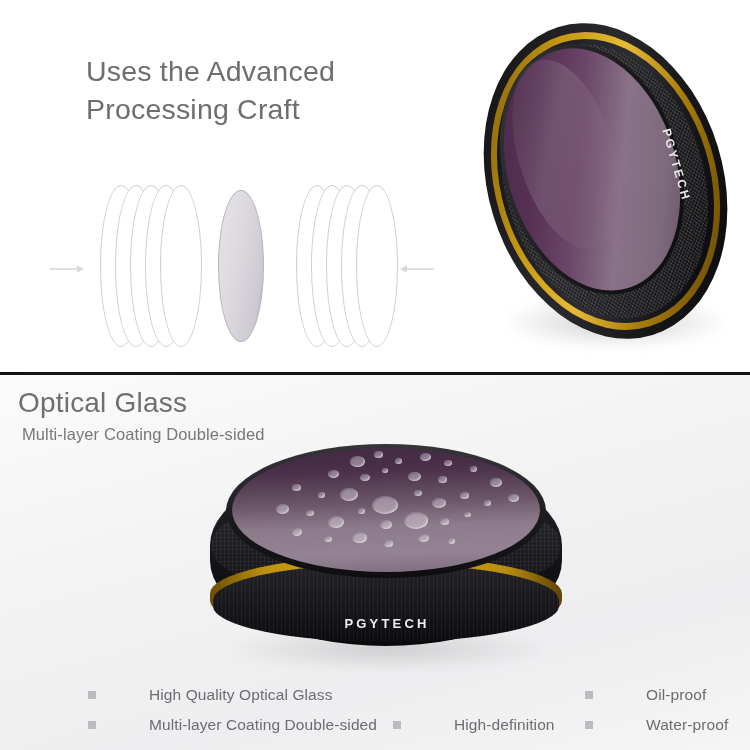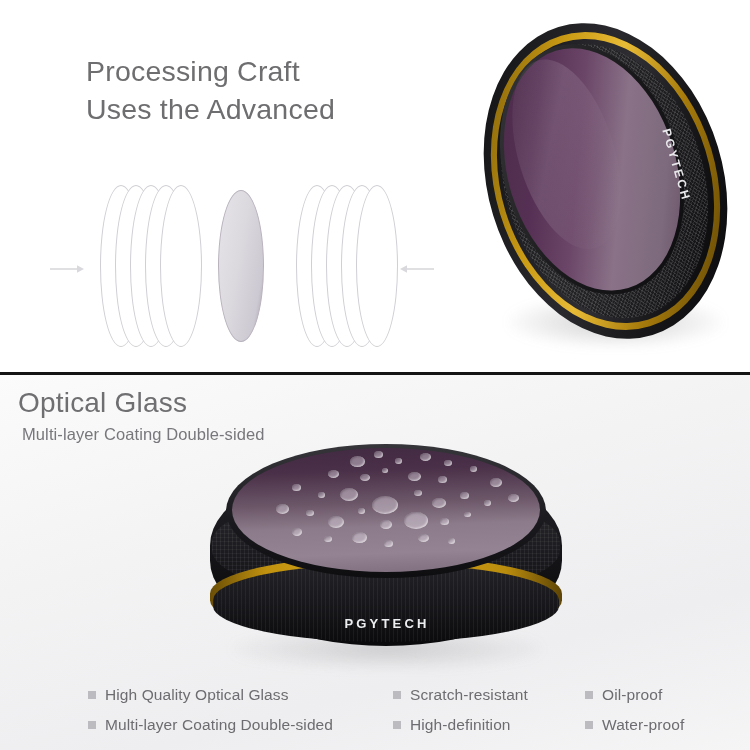--- a/index.html
+++ b/index.html
@@ -364,37 +364,38 @@
     width: 8px;
     height: 8px;
     background: #bcbcc0;
     margin-right: 9px;
     flex: 0 0 auto;
   }
   .feature-label {
     font-size: 15.5px;
     color: #6d6d71;
     letter-spacing: 0.1px;
+    margin-left: 44px;
   }
   .fcol1 { left: 88px; }
   .fcol2 { left: 393px; }
   .fcol3 { left: 585px; }
   .frow1 { top: 6px; }
   .frow2 { top: 36px; }
 </style>
 </head>
 <body>
 
 <div id="page">
 
   <div id="top-section">
 
     <div id="headline">
+      <span class="hl-line">Uses the Advanced</span>
       <span class="hl-line">Processing Craft</span>
-      <span class="hl-line">Uses the Advanced</span>
     </div>
 
     <div id="diagram">
 
       <div class="diagram-arrow" id="arrow-left">
         <svg width="34" height="10" viewBox="0 0 34 10">
           <line x1="0" y1="5" x2="27" y2="5" stroke="#d9d9dd" stroke-width="1.6"></line>
           <polygon points="27,1.2 34,5 27,8.8" fill="#d9d9dd"></polygon>
         </svg>
       </div>
@@ -496,24 +497,20 @@
       <div id="lens-bottom-brand">PGYTECH</div>
     </div>
 
     <div id="features">
 
       <div class="feature-item fcol1 frow1">
         <span class="feature-bullet"></span>
         <span class="feature-label">High Quality Optical Glass</span>
       </div>
 
-      <div class="feature-item fcol2 frow1">
-        <span class="feature-bullet"></span>
-        <span class="feature-label">Scratch-resistant</span>
-      </div>
 
       <div class="feature-item fcol3 frow1">
         <span class="feature-bullet"></span>
         <span class="feature-label">Oil-proof</span>
       </div>
 
       <div class="feature-item fcol1 frow2">
         <span class="feature-bullet"></span>
         <span class="feature-label">Multi-layer Coating Double-sided</span>
       </div>

